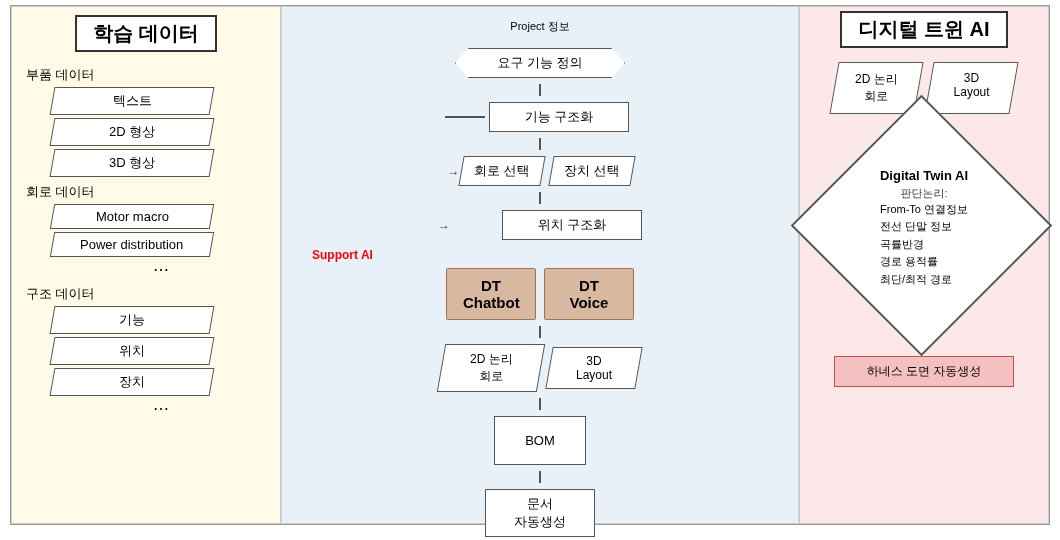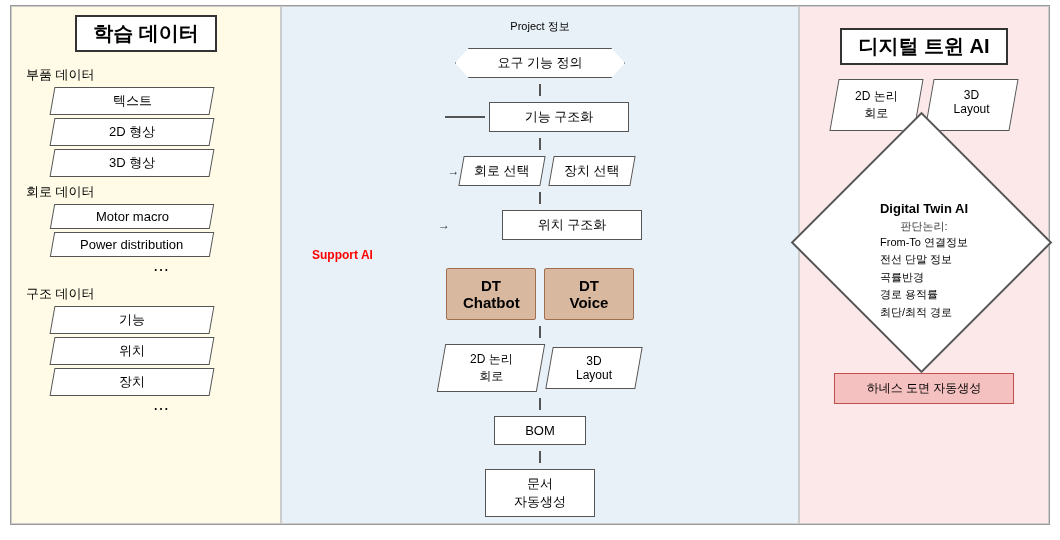--- a/index.html
+++ b/index.html
@@ -25,21 +25,21 @@
       border: 1.5px solid #ccc;
       flex: 1;
       padding: 8px 10px;
       position: relative;
     }
     .col-right {
       background: #fce8e8;
       border: 1.5px solid #ccc;
       width: 250px;
       min-width: 250px;
-      padding: 21px 10px;
+      padding: 4px 10px;
       position: relative;
     }
 
     
     .section-header {
       text-align: center;
       font-size: 20px;
       font-weight: bold;
       border: 2px solid #333;
       display: inline-block;
@@ -273,21 +273,21 @@
 회로</span>
         </div>
         <div style="background:#fff;border:1.5px solid #555;padding:6px 14px;text-align:center;font-size:12px;transform:skewX(-10deg);width:90px;">
           <span style="display:inline-block;transform:skewX(10deg);white-space:pre-line;">3D
 Layout</span>
         </div>
       </div>
 
       <div class="connector-line"></div>
 
-      <div style="background:#fff;border:1.5px solid #555;padding:6px 30px;text-align:left;font-size:13px;">
+      <div style="background:#fff;border:1.5px solid #555;padding:16px 30px;text-align:left;font-size:13px;">
         <span>BOM</span>
       </div>
 
       <div class="connector-line"></div>
 
       <div style="background:#fff;border:1.5px solid #555;padding:5px 20px;text-align:center;font-size:13px;width:110px;">
         <span style="white-space:pre-line;">문서
 자동생성</span>
       </div>
     </div>
@@ -306,21 +306,21 @@
 회로</span>
         </div>
         <div class="para-right">
           <span style="white-space:pre-line;">3D
 Layout</span>
         </div>
       </div>
 
       <div style="position:relative;width:200px;height:200px;margin:0 auto;">
         <div style="position:absolute;top:5px;left:5px;width:185px;height:185px;background:#fff;border:2px solid #555;transform:rotate(45deg);transform-origin:center center;"></div>
-        <div style="position:absolute;top:16px;left:0;width:200px;height:200px;display:flex;flex-direction:column;justify-content:center;align-items:center;text-align:center;z-index:2;padding:20px;">
+        <div style="position:absolute;top:0;left:0;width:200px;height:200px;display:flex;flex-direction:column;justify-content:center;align-items:center;text-align:center;z-index:2;padding:20px;">
           <div style="font-weight:bold;font-size:13px;margin-bottom:3px;">Digital Twin AI</div>
           <div style="font-size:11px;color:#333;">판단논리:</div>
           <div style="font-size:11px;line-height:1.6;text-align:left;">
             <div>From-To 연결정보</div>
             <div>전선 단말 정보</div>
             <div>곡률반경</div>
             <div>경로 용적률</div>
             <div>최단/최적 경로</div>
           </div>
         </div>

